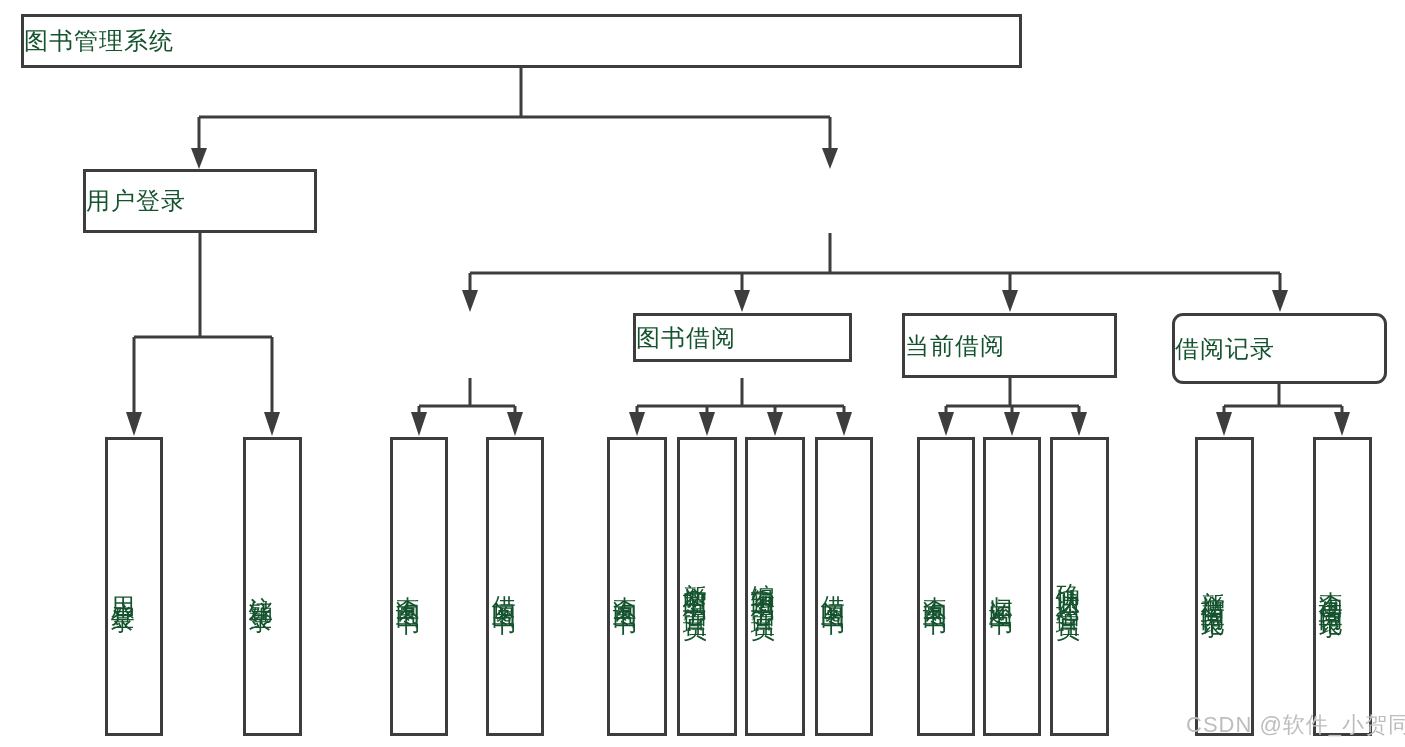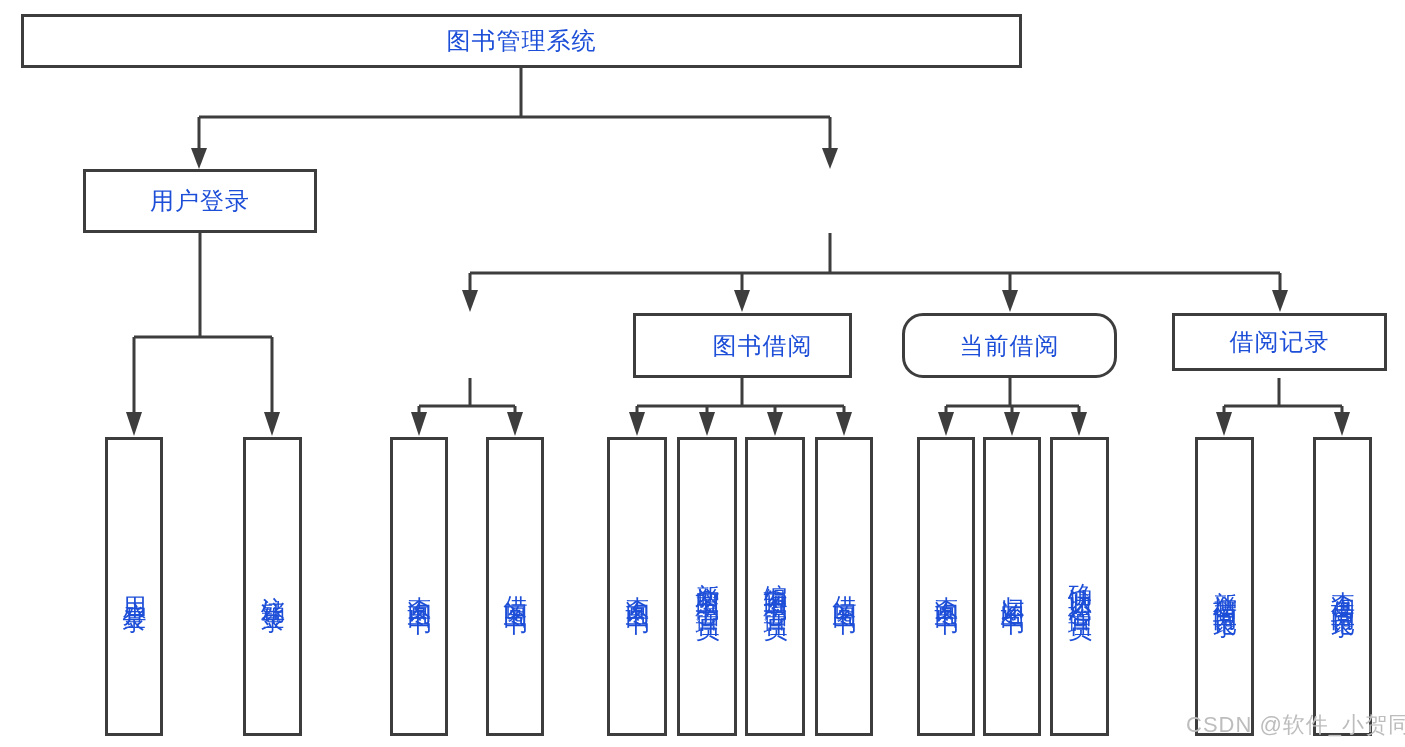--- a/index.html
+++ b/index.html
@@ -11,22 +11,21 @@
     overflow:hidden;
   }
   .wires{position:absolute;left:0;top:0;}
   .node{
     position:absolute;
     box-sizing:border-box;
     border:3px solid #3d3d3d;
     background:#ffffff;
     display:flex;
     align-items:center;
-    justify-content:center;
-    color:#1d4ed8;
+    color:#14532d;
   }
   .h-node span{
     font-size:24px;
     letter-spacing:1px;
     white-space:nowrap;
   }
   .v-node span{
     writing-mode:vertical-rl;
     text-orientation:mixed;
     font-size:24px;
@@ -87,27 +86,27 @@
   </svg>
 
   <div class="node h-node" style="left:21px;top:14px;width:1001px;height:54px;">
     <span>图书管理系统</span>
   </div>
 
   <div class="node h-node" style="left:83px;top:169px;width:234px;height:64px;">
     <span>用户登录</span>
   </div>
 
-  <div class="node h-node" style="left:633px;top:313px;width:219px;height:65px;padding-left:40px;">
+  <div class="node h-node" style="left:633px;top:313px;width:219px;height:49px;">
     <span>图书借阅</span>
   </div>
-  <div class="node h-node" style="left:902px;top:313px;width:215px;height:65px;border-radius:21px;">
+  <div class="node h-node" style="left:902px;top:313px;width:215px;height:65px;">
     <span>当前借阅</span>
   </div>
-  <div class="node h-node" style="left:1172px;top:313px;width:215px;height:58px;">
+  <div class="node h-node" style="left:1172px;top:313px;width:215px;height:71px;border-radius:11px;">
     <span>借阅记录</span>
   </div>
 
   <div class="node v-node" style="left:105px;top:437px;width:58px;height:299px;">
     <span>用户登录</span>
   </div>
   <div class="node v-node" style="left:243px;top:437px;width:59px;height:299px;">
     <span>注销登录</span>
   </div>
 

